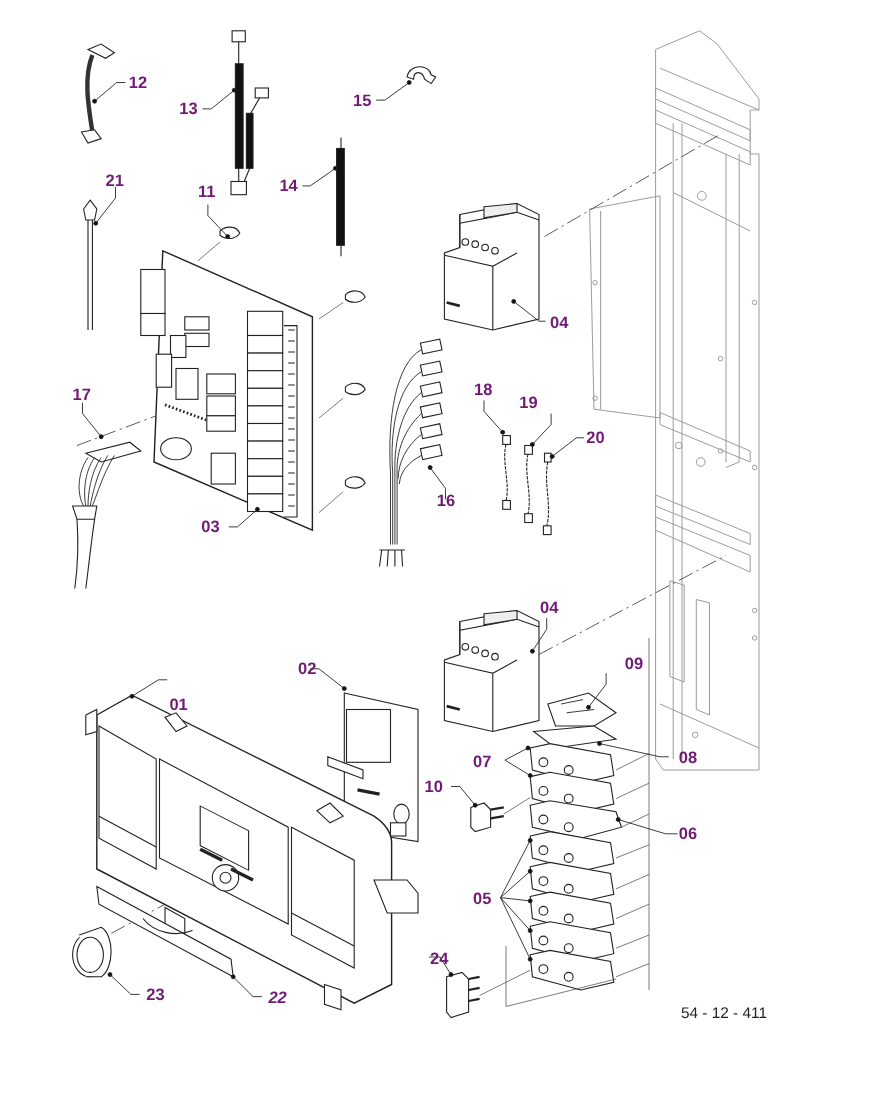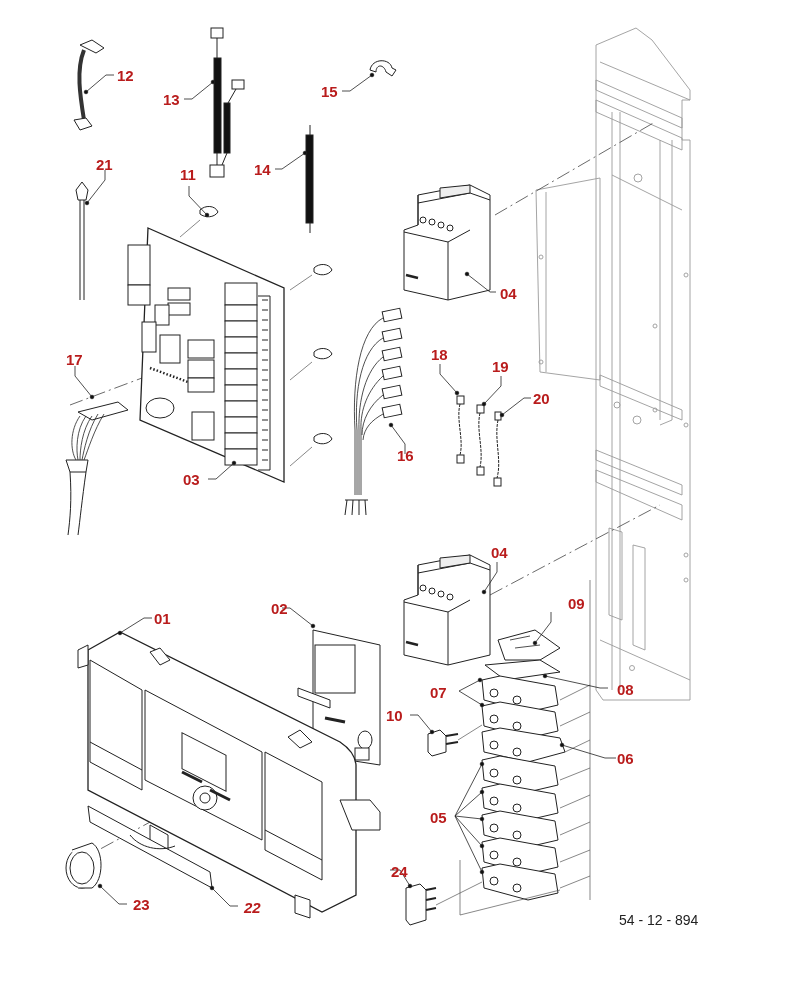--- a/index.html
+++ b/index.html
@@ -1,19 +1,19 @@
 <!DOCTYPE html>
 <html><head>
 <meta charset="utf-8">
 <style>
   html, body { margin: 0; padding: 0; background: #ffffff; }
   body { width: 795px; height: 999px; position: relative; overflow: hidden;
          font-family: "Liberation Sans", sans-serif; }
   #diagram { position: absolute; left: 0; top: 0; }
-  .lbl { position: absolute; font-weight: bold; font-size: 15px; color: #b91c1c;
+  .lbl { position: absolute; font-weight: bold; font-size: 15px; color: #701a75;
          font-family: "Liberation Sans", sans-serif; line-height: 1; }
   .ref { position: absolute; font-size: 14px; color: #222;
          font-family: "Liberation Sans", sans-serif; }
 </style>
 </head>
 <body>
 
 <svg id="diagram" width="795" height="999" viewBox="0 0 795 999" xmlns="http://www.w3.org/2000/svg" fill="none" stroke="#222" stroke-width="1">
 
   <g stroke="#9a9a9a" stroke-width="0.9">
@@ -345,29 +345,29 @@
 <div class="lbl" style="left:117px;top:68px;">12</div>
 <div class="lbl" style="left:163px;top:92px;">13</div>
 <div class="lbl" style="left:321px;top:84px;">15</div>
 <div class="lbl" style="left:254px;top:162px;">14</div>
 <div class="lbl" style="left:96px;top:157px;">21</div>
 <div class="lbl" style="left:180px;top:167px;">11</div>
 <div class="lbl" style="left:66px;top:352px;">17</div>
 <div class="lbl" style="left:183px;top:472px;">03</div>
 <div class="lbl" style="left:500px;top:286px;">04</div>
 <div class="lbl" style="left:431px;top:347px;">18</div>
-<div class="lbl" style="left:492px;top:359px;">19</div>
+<div class="lbl" style="left:472px;top:359px;">19</div>
 <div class="lbl" style="left:533px;top:391px;">20</div>
 <div class="lbl" style="left:397px;top:448px;">16</div>
 <div class="lbl" style="left:491px;top:545px;">04</div>
 <div class="lbl" style="left:543px;top:596px;margin-left:25px;">09</div>
-<div class="lbl" style="left:154px;top:611px;">01</div>
+<div class="lbl" style="left:154px;top:633px;">01</div>
 <div class="lbl" style="left:261px;top:601px;margin-left:10px;">02</div>
 <div class="lbl" style="left:617px;top:682px;">08</div>
 <div class="lbl" style="left:430px;top:685px;">07</div>
 <div class="lbl" style="left:386px;top:708px;">10</div>
 <div class="lbl" style="left:617px;top:751px;">06</div>
 <div class="lbl" style="left:430px;top:810px;">05</div>
 <div class="lbl" style="left:391px;top:864px;">24</div>
 <div class="lbl" style="left:133px;top:897px;">23</div>
 <div class="lbl" style="left:244px;top:900px;font-style:italic;">22</div>
 
-<div class="ref" style="left:619px;top:912px;">54 - 12 - 894</div>
+<div class="ref" style="left:619px;top:912px;">54 - 12 - 411</div>
 
 </body></html>

